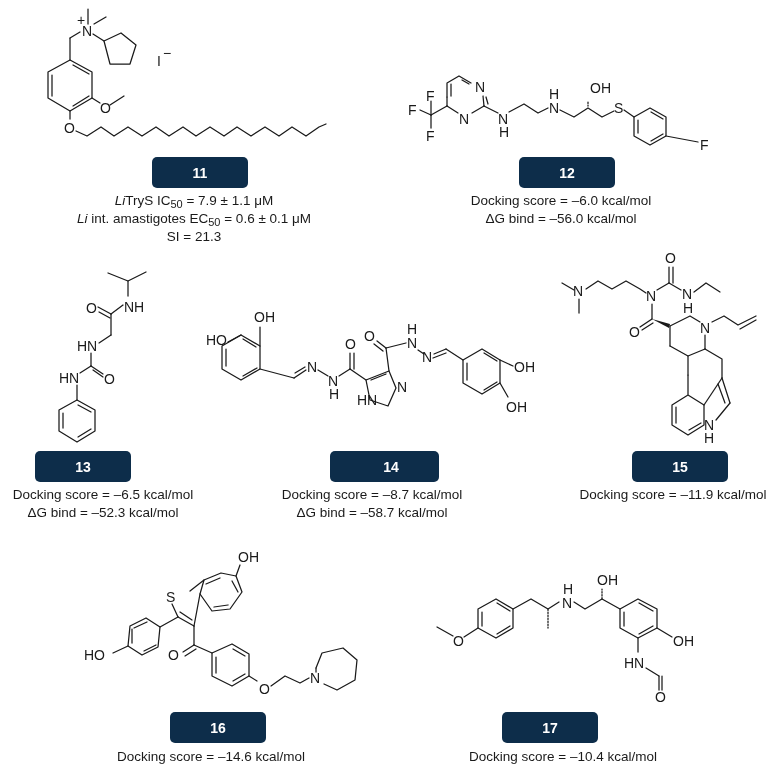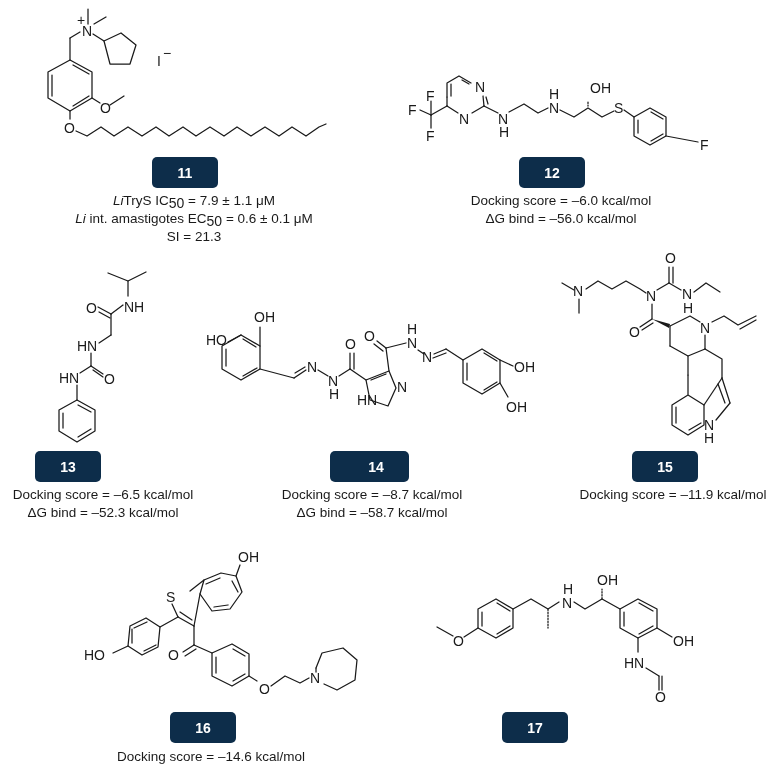--- a/index.html
+++ b/index.html
@@ -16,39 +16,39 @@
     position: absolute; left: 0; top: 0;
     width: 773px; height: 774px;
   }
   svg.structures .b { stroke: #1a1a1a; stroke-width: 1.25; fill: none; stroke-linecap: round; stroke-linejoin: round; }
   svg.structures text {
     font-family: "Liberation Sans", sans-serif;
     font-size: 14px; fill: #1a1a1a;
   }
   .badge {
     position: absolute;
-    width: 66px; height: 31px;
+    width: 96px; height: 31px;
     border-radius: 5px;
     background: #0d2d4a;
     color: #ffffff;
     font-weight: bold;
     font-size: 14px;
     display: flex; align-items: center; justify-content: center;
   }
   .caption {
     position: absolute;
     text-align: center;
     font-size: 13.5px;
     line-height: 18px;
     color: #1a1a1a;
     white-space: nowrap;
     transform: translateX(-50%);
   }
   .caption .line { display: block; }
-  .caption sub { font-size: 14px; vertical-align: -3px; line-height: 0; }
+  .caption sub { font-size: 11px; vertical-align: -3px; line-height: 0; }
   .caption i { font-style: italic; }
 </style>
 </head>
 <body>
 
 <div id="canvas">
 
   <svg class="structures" viewBox="0 0 773 774">
 
     <g>
@@ -361,14 +361,17 @@
   </div>
 
   <div class="caption" style="left:673px; top:486px;">
     <span class="line">Docking score = –11.9 kcal/mol</span>
   </div>
 
   <div class="caption" style="left:211px; top:748px;">
     <span class="line">Docking score = –14.6 kcal/mol</span>
   </div>
 
+  <div class="caption" style="left:563px; top:748px;">
+    <span class="line">Docking score = –10.4 kcal/mol</span>
+  </div>
 
 </div>
 
 </body></html>

